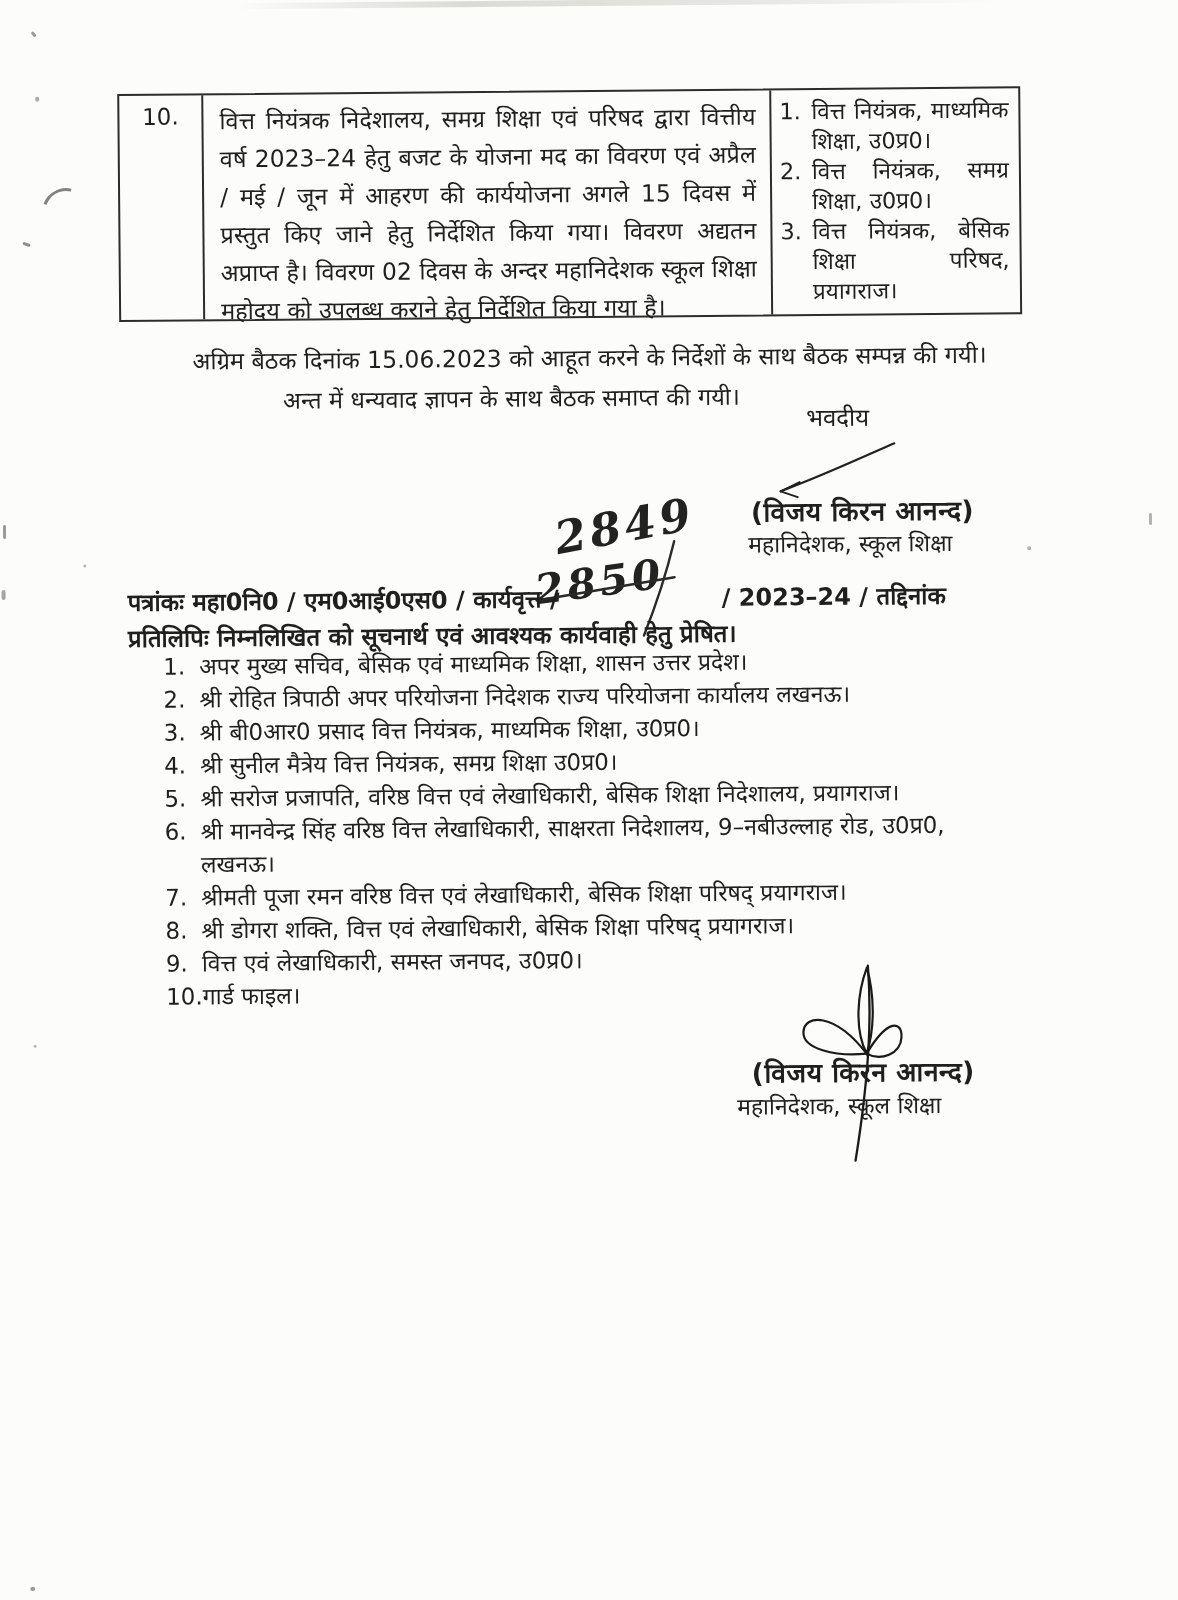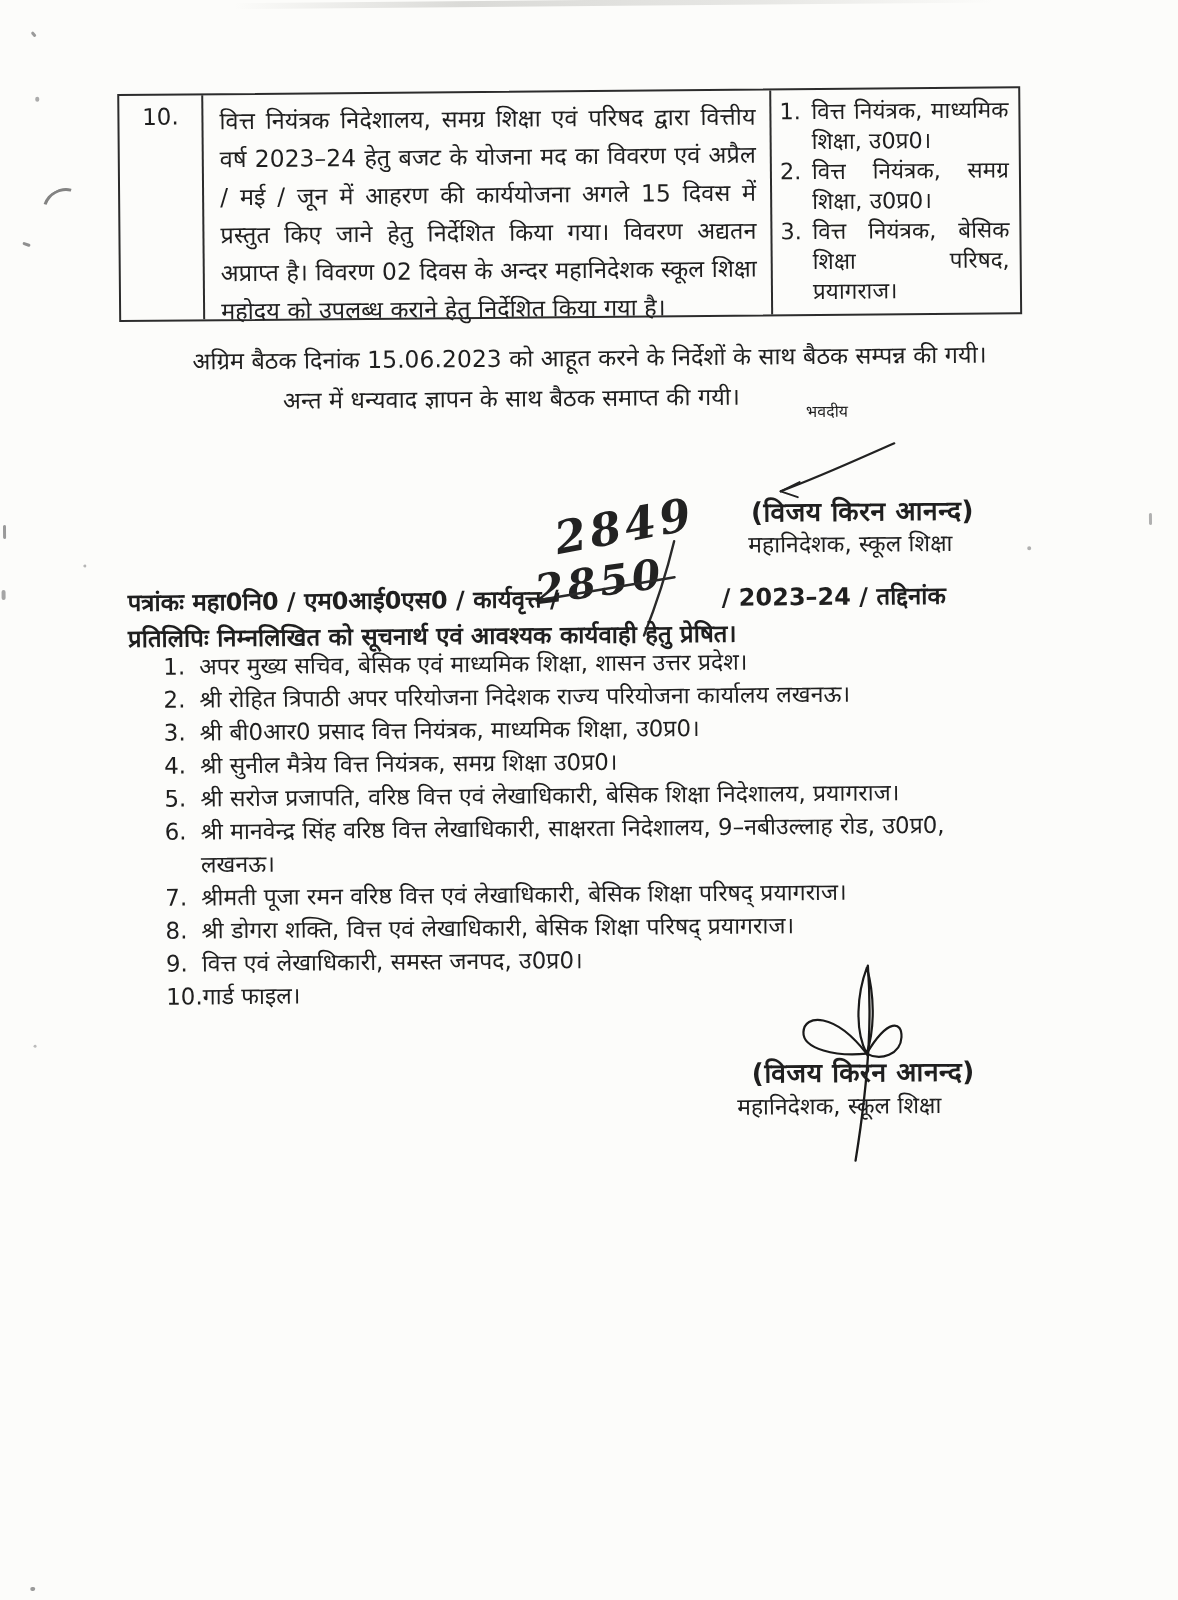--- a/index.html
+++ b/index.html
@@ -44,21 +44,21 @@
     padding:6px 10px 0 8px;
     font-size:22.5px;line-height:30px;
   }
   .resp-item{display:flex;}
   .resp-num{flex:0 0 32px;}
   .resp-text{flex:1 1 auto;text-align:justify;}
   
   .abs{position:absolute;white-space:nowrap;}
   .closing-line1{left:195px;top:341px;font-size:23.5px;}
   .closing-line2{left:285px;top:381px;font-size:23.5px;}
-  .salutation{left:808px;top:402px;font-size:16px;}
+  .salutation{left:808px;top:402px;font-size:24px;}
   .name-block{font-weight:bold;font-size:26.5px;letter-spacing:.5px;}
   .desig-block{font-size:23px;}
   .name1{left:752px;top:495px;}
   .desig1{left:749px;top:529px;}
   .name2{left:748px;top:1056px;}
   .desig2{left:733px;top:1091px;}
   .ref-left{left:128px;top:581px;font-size:24px;font-weight:bold;}
   .ref-right{left:722px;top:581px;font-size:24px;font-weight:bold;}
   .copy-heading{left:128px;top:617px;font-size:24px;font-weight:bold;}
   

